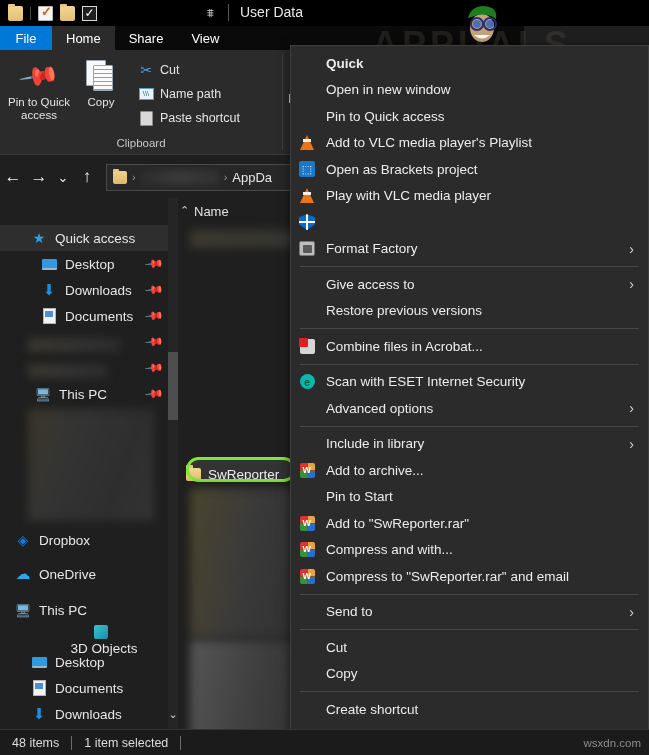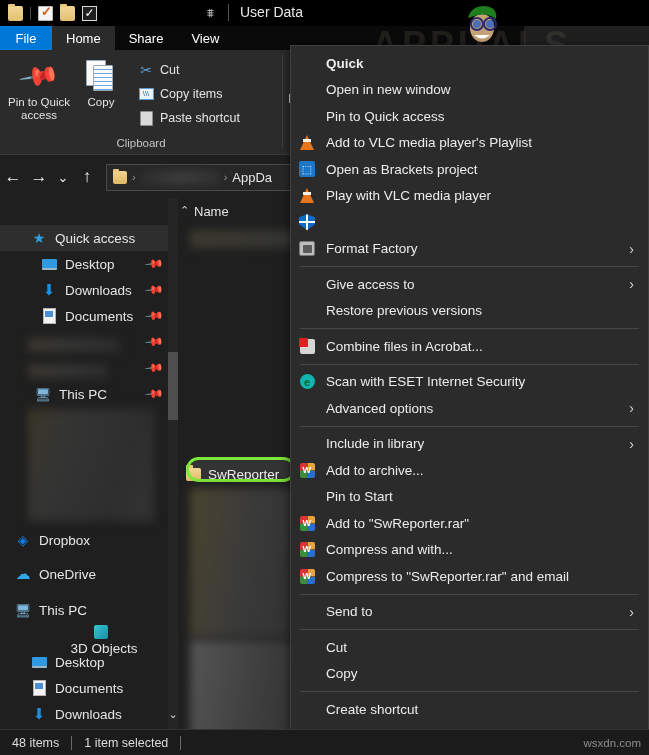--- a/index.html
+++ b/index.html
@@ -319,21 +319,21 @@
         </div>
         <div style="margin-left:6px; padding-top:2px;">
           <div class="smallbtn">
             <span class="sglyph scissors">✂</span>
             <span>Cut</span>
           </div>
           <div class="smallbtn">
             <span class="sglyph">
                 <span class="pathic">\\\</span>
               </span>
-            <span>Copy items</span>
+            <span>Name path</span>
           </div>
           <div class="smallbtn">
             <span class="sglyph">
                 <span class="pshort"></span>
               </span>
             <span>Paste shortcut</span>
           </div>
         </div>
       </div>
       <div class="gname">Clipboard</div>

